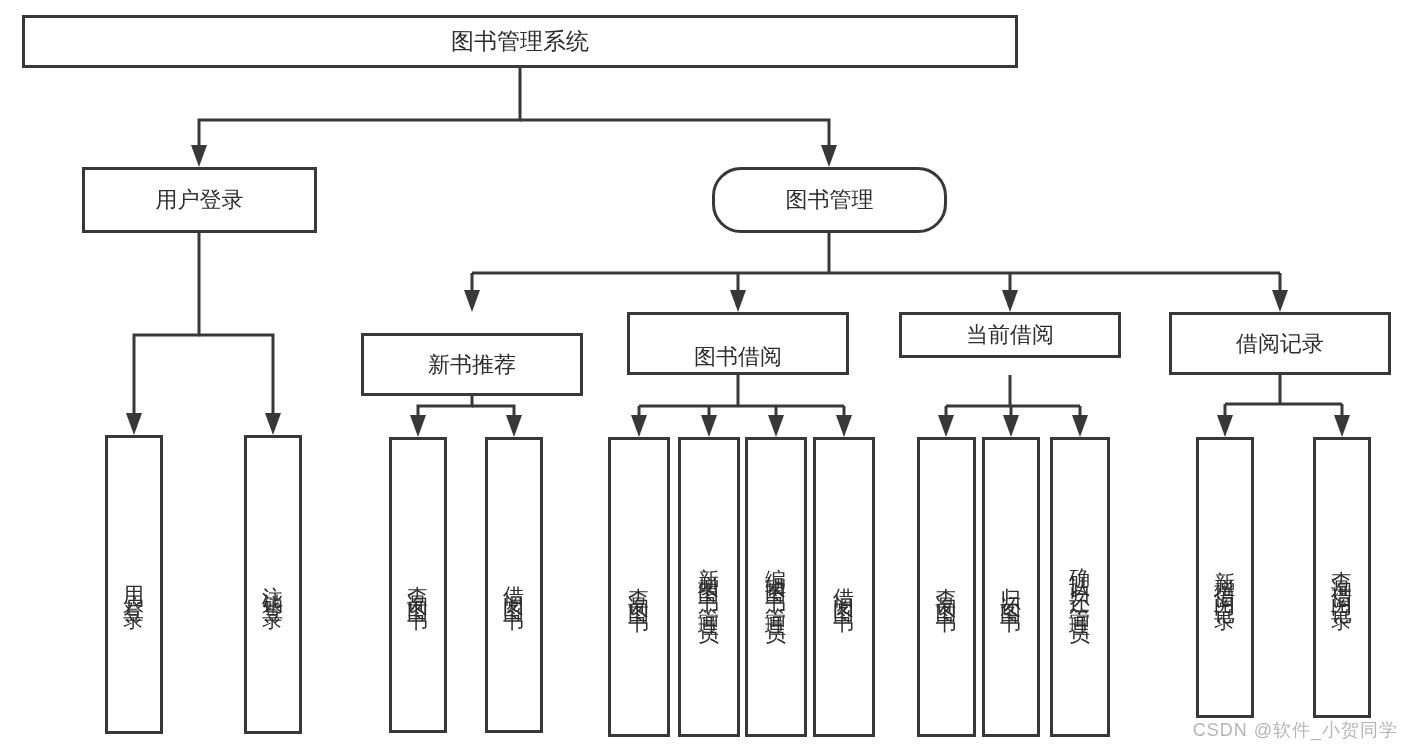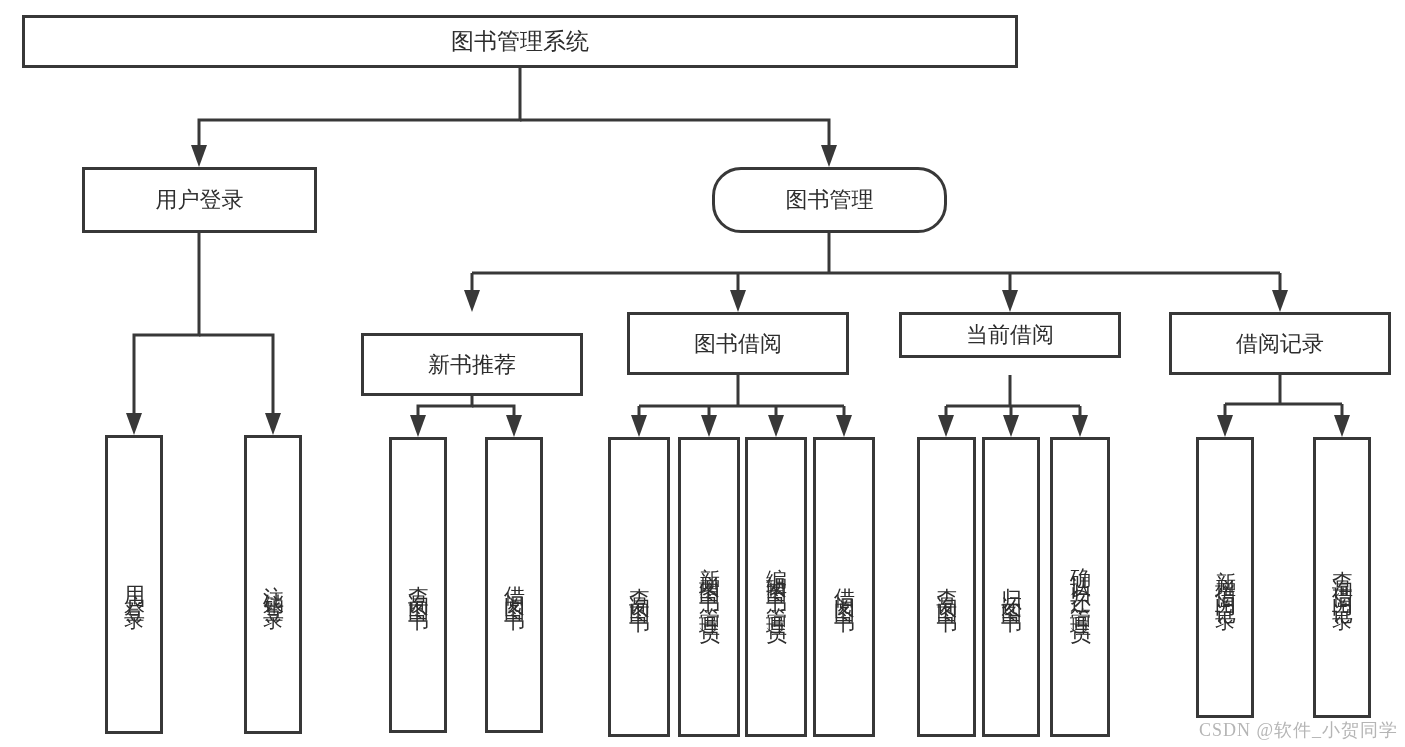--- a/index.html
+++ b/index.html
@@ -7,21 +7,21 @@
     --text:#2d2d2d;
     --box-bg:#ffffff;
     --watermark:#b5b5b5;
     --page-bg:#ffffff;
   }
   html,body{margin:0;padding:0;background:var(--page-bg);}
   .canvas{
     position:relative;
     width:1405px;height:747px;
     background:var(--page-bg);
-    font-family:Liberation Serif, serif;
+    font-family:Liberation Sans, sans-serif;
     overflow:hidden;
   }
   .wires{position:absolute;left:0;top:0;width:1405px;height:747px;}
   .wires polyline,.wires line{stroke:var(--line);stroke-width:3;fill:none;}
   .wires polygon{fill:var(--line);stroke:none;}
   .node{
     position:absolute;
     box-sizing:border-box;
     border:3px solid var(--line);
     background:var(--box-bg);
@@ -117,21 +117,21 @@
   <div class="node" style="left:82px;top:167px;width:235px;height:66px;">
     <span>用户登录</span>
   </div>
   <div class="node" style="left:712px;top:167px;width:235px;height:66px;border-radius:29px;">
     <span>图书管理</span>
   </div>
 
   <div class="node" style="left:361px;top:312px;width:222px;height:63px;margin-top:21px;">
     <span>新书推荐</span>
   </div>
-  <div class="node" style="left:627px;top:312px;width:222px;height:63px;">
+  <div class="node" style="left:627px;top:312px;width:222px;height:63px;align-items:flex-end;">
     <span>图书借阅</span>
   </div>
   <div class="node" style="left:899px;top:312px;width:222px;height:46px;">
     <span>当前借阅</span>
   </div>
   <div class="node" style="left:1169px;top:312px;width:222px;height:63px;">
     <span>借阅记录</span>
   </div>
 
   <div class="node leaf" style="left:105px;top:435px;width:58px;height:299px;">

